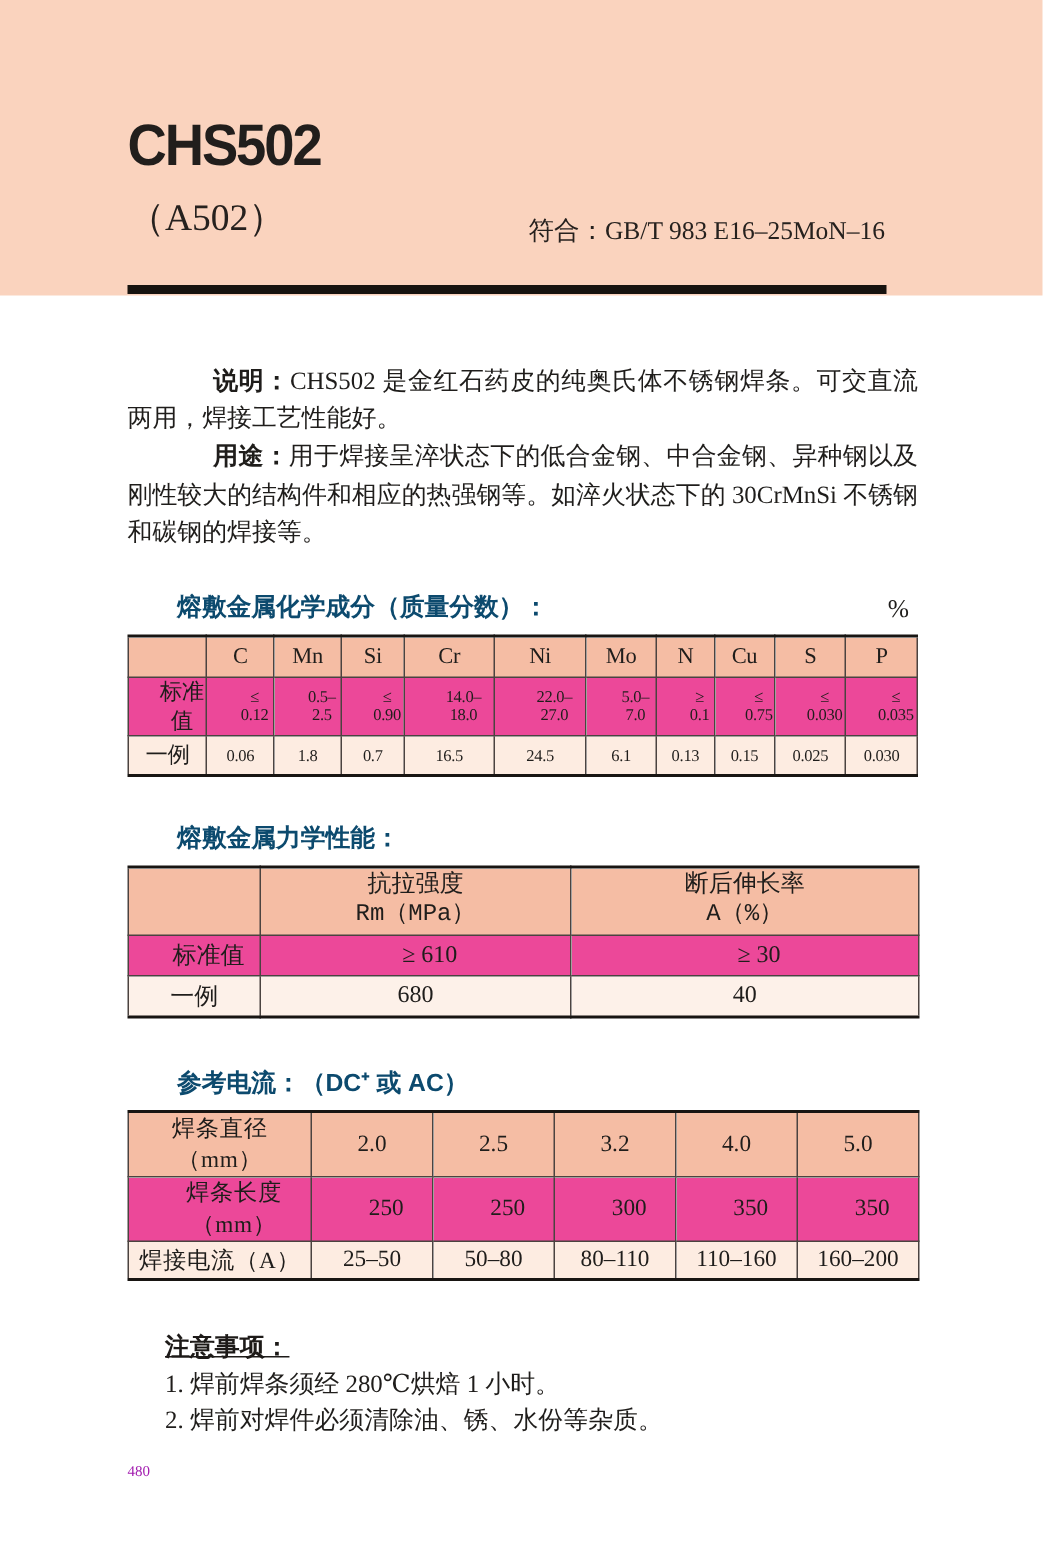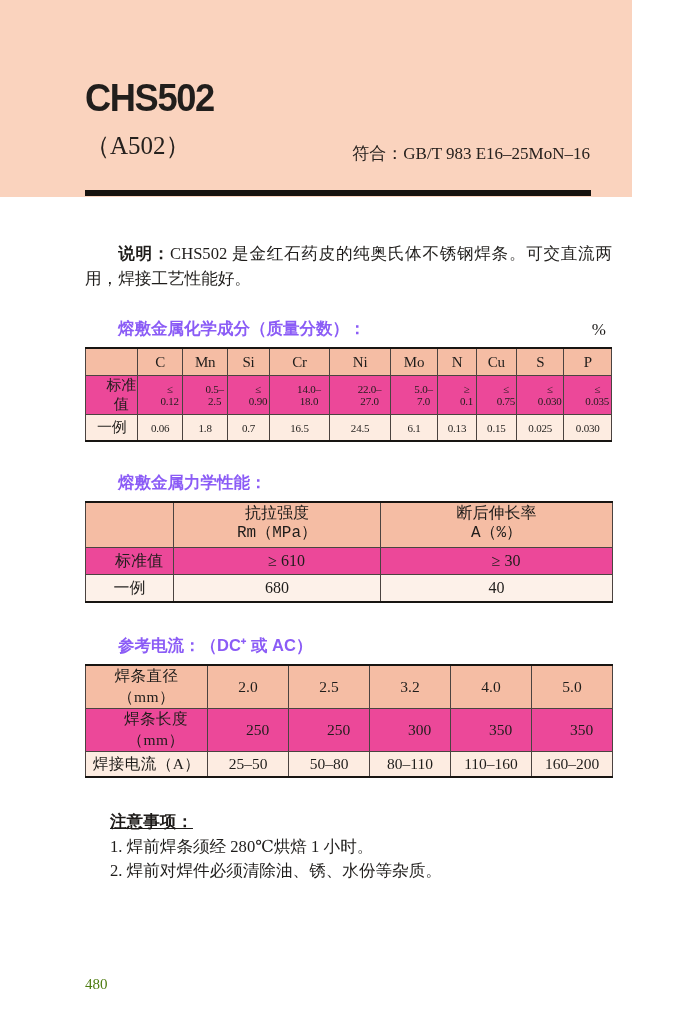--- a/index.html
+++ b/index.html
@@ -5,43 +5,43 @@
   html, body { margin: 0; padding: 0; }
   body {
     width: 700px; height: 1035px;
     background: #ffffff;
     font-family: "Liberation Serif", "DejaVu Serif", serif;
     color: #1f1d1b;
   }
   .page { position: relative; width: 700px; height: 1035px; overflow: hidden; background: #ffffff; }
 
   
-  .header { position: relative; width: 632px; height: 197px; background: #fad3be; }
+  .header { position: relative; width: 695px; height: 197px; background: #fad3be; }
   .model {
     position: absolute; left: 85px; top: 78px;
     font-family: "Liberation Sans", sans-serif;
     font-weight: 800; font-size: 39px; line-height: 39px;
     letter-spacing: -1.5px; color: #211e1c;
     transform: scaleX(0.93); transform-origin: left top;
   }
   .alias { position: absolute; left: 85px; top: 131px; font-size: 25px; line-height: 30px; color: #26211e; text-align: center; }
   .standard { position: absolute; top: 142px; left: 0; width: 590px; text-align: right; font-size: 17px; color: #26211e; }
   .header-rule { position: absolute; left: 85px; top: 190px; width: 506px; height: 6px; background: #17130f; }
 
   
   .content { padding: 0 88px 0 85px; }
 
   .desc { margin-top: 44px; }
   .desc p { margin: 0; font-size: 16.6px; line-height: 25.2px; text-align: justify; text-indent: 2em; }
-  .para-label { font-family: Liberation Sans, sans-serif; font-weight: 700; }
+  .para-label { font-family: Liberation Sans, sans-serif; font-weight: 700; margin-left: 24px; }
 
   .section-row { display: flex; justify-content: space-between; align-items: flex-end; margin: 27px 0 7px 0; }
   .section-title {
     font-family: "Liberation Sans", sans-serif; font-weight: 700;
-    font-size: 16.5px; padding-left: 2em; color: #8b5cf6;
+    font-size: 16.5px; padding-left: 2em; color: #0c4a6e;
   }
   .unit { font-size: 17px; padding-right: 6px; }
 
   table { width: 100%; border-collapse: collapse; table-layout: fixed; }
   table { border-top: 2.5px solid #181512; border-bottom: 2.5px solid #181512; }
   td { border: 1px solid #4b4340; text-align: center; vertical-align: middle; padding: 0 1px; overflow: hidden; }
 
   .bg-h  { background: #f5bda4; }
   .bg-m  { background: #ec4899; padding-left: 20px; }
   .bg-l  { background: #fdece1; }
@@ -64,38 +64,39 @@
   .cur td { font-size: 15.5px; height: 24px; }
   .cur td.rowlab { font-size: 15.5px; letter-spacing: 0.5px; }
 
   .mech-title, .cur-title { margin-top: 30px; margin-bottom: 7px; }
 
   
   .notes { margin-top: 32px; margin-left: 25px; }
   .notes-title { font-family: "Liberation Sans", sans-serif; font-weight: 700; font-size: 16.5px; margin: 0 0 3px 0; color: #1d1a18; text-decoration: underline; }
   .notes p { margin: 0; font-size: 16.6px; line-height: 24.5px; }
 
-  .page-number { position: absolute; left: 85px; top: 976px; font-size: 15px; color: #4d7c0f; }
+  .page-number { position: absolute; left: 85px; top: 976px; font-size: 10px; color: #a21caf; }
 </style>
 </head>
 <body>
 
 <div class="page">
 
   <div class="header">
     <div class="model">CHS502</div>
     <div class="alias">（A502）</div>
     <div class="standard">符合：GB/T 983 E16–25MoN–16</div>
     <div class="header-rule"></div>
   </div>
 
   <div class="content">
 
     <div class="desc">
       <p><span class="para-label">说明：</span><span>CHS502 是金红石药皮的纯奥氏体不锈钢焊条。可交直流两用，焊接工艺性能好。</span></p>
+      <p><span class="para-label">用途：</span><span>用于焊接呈淬状态下的低合金钢、中合金钢、异种钢以及刚性较大的结构件和相应的热强钢等。如淬火状态下的 30CrMnSi 不锈钢和碳钢的焊接等。</span></p>
     </div>
 
     <div class="section-row">
       <span class="section-title">熔敷金属化学成分（质量分数）：</span>
       <span class="unit">%</span>
     </div>
     <table class="chem">
       <colgroup>
         <col style="width:52px">
           <col style="width:44px">

